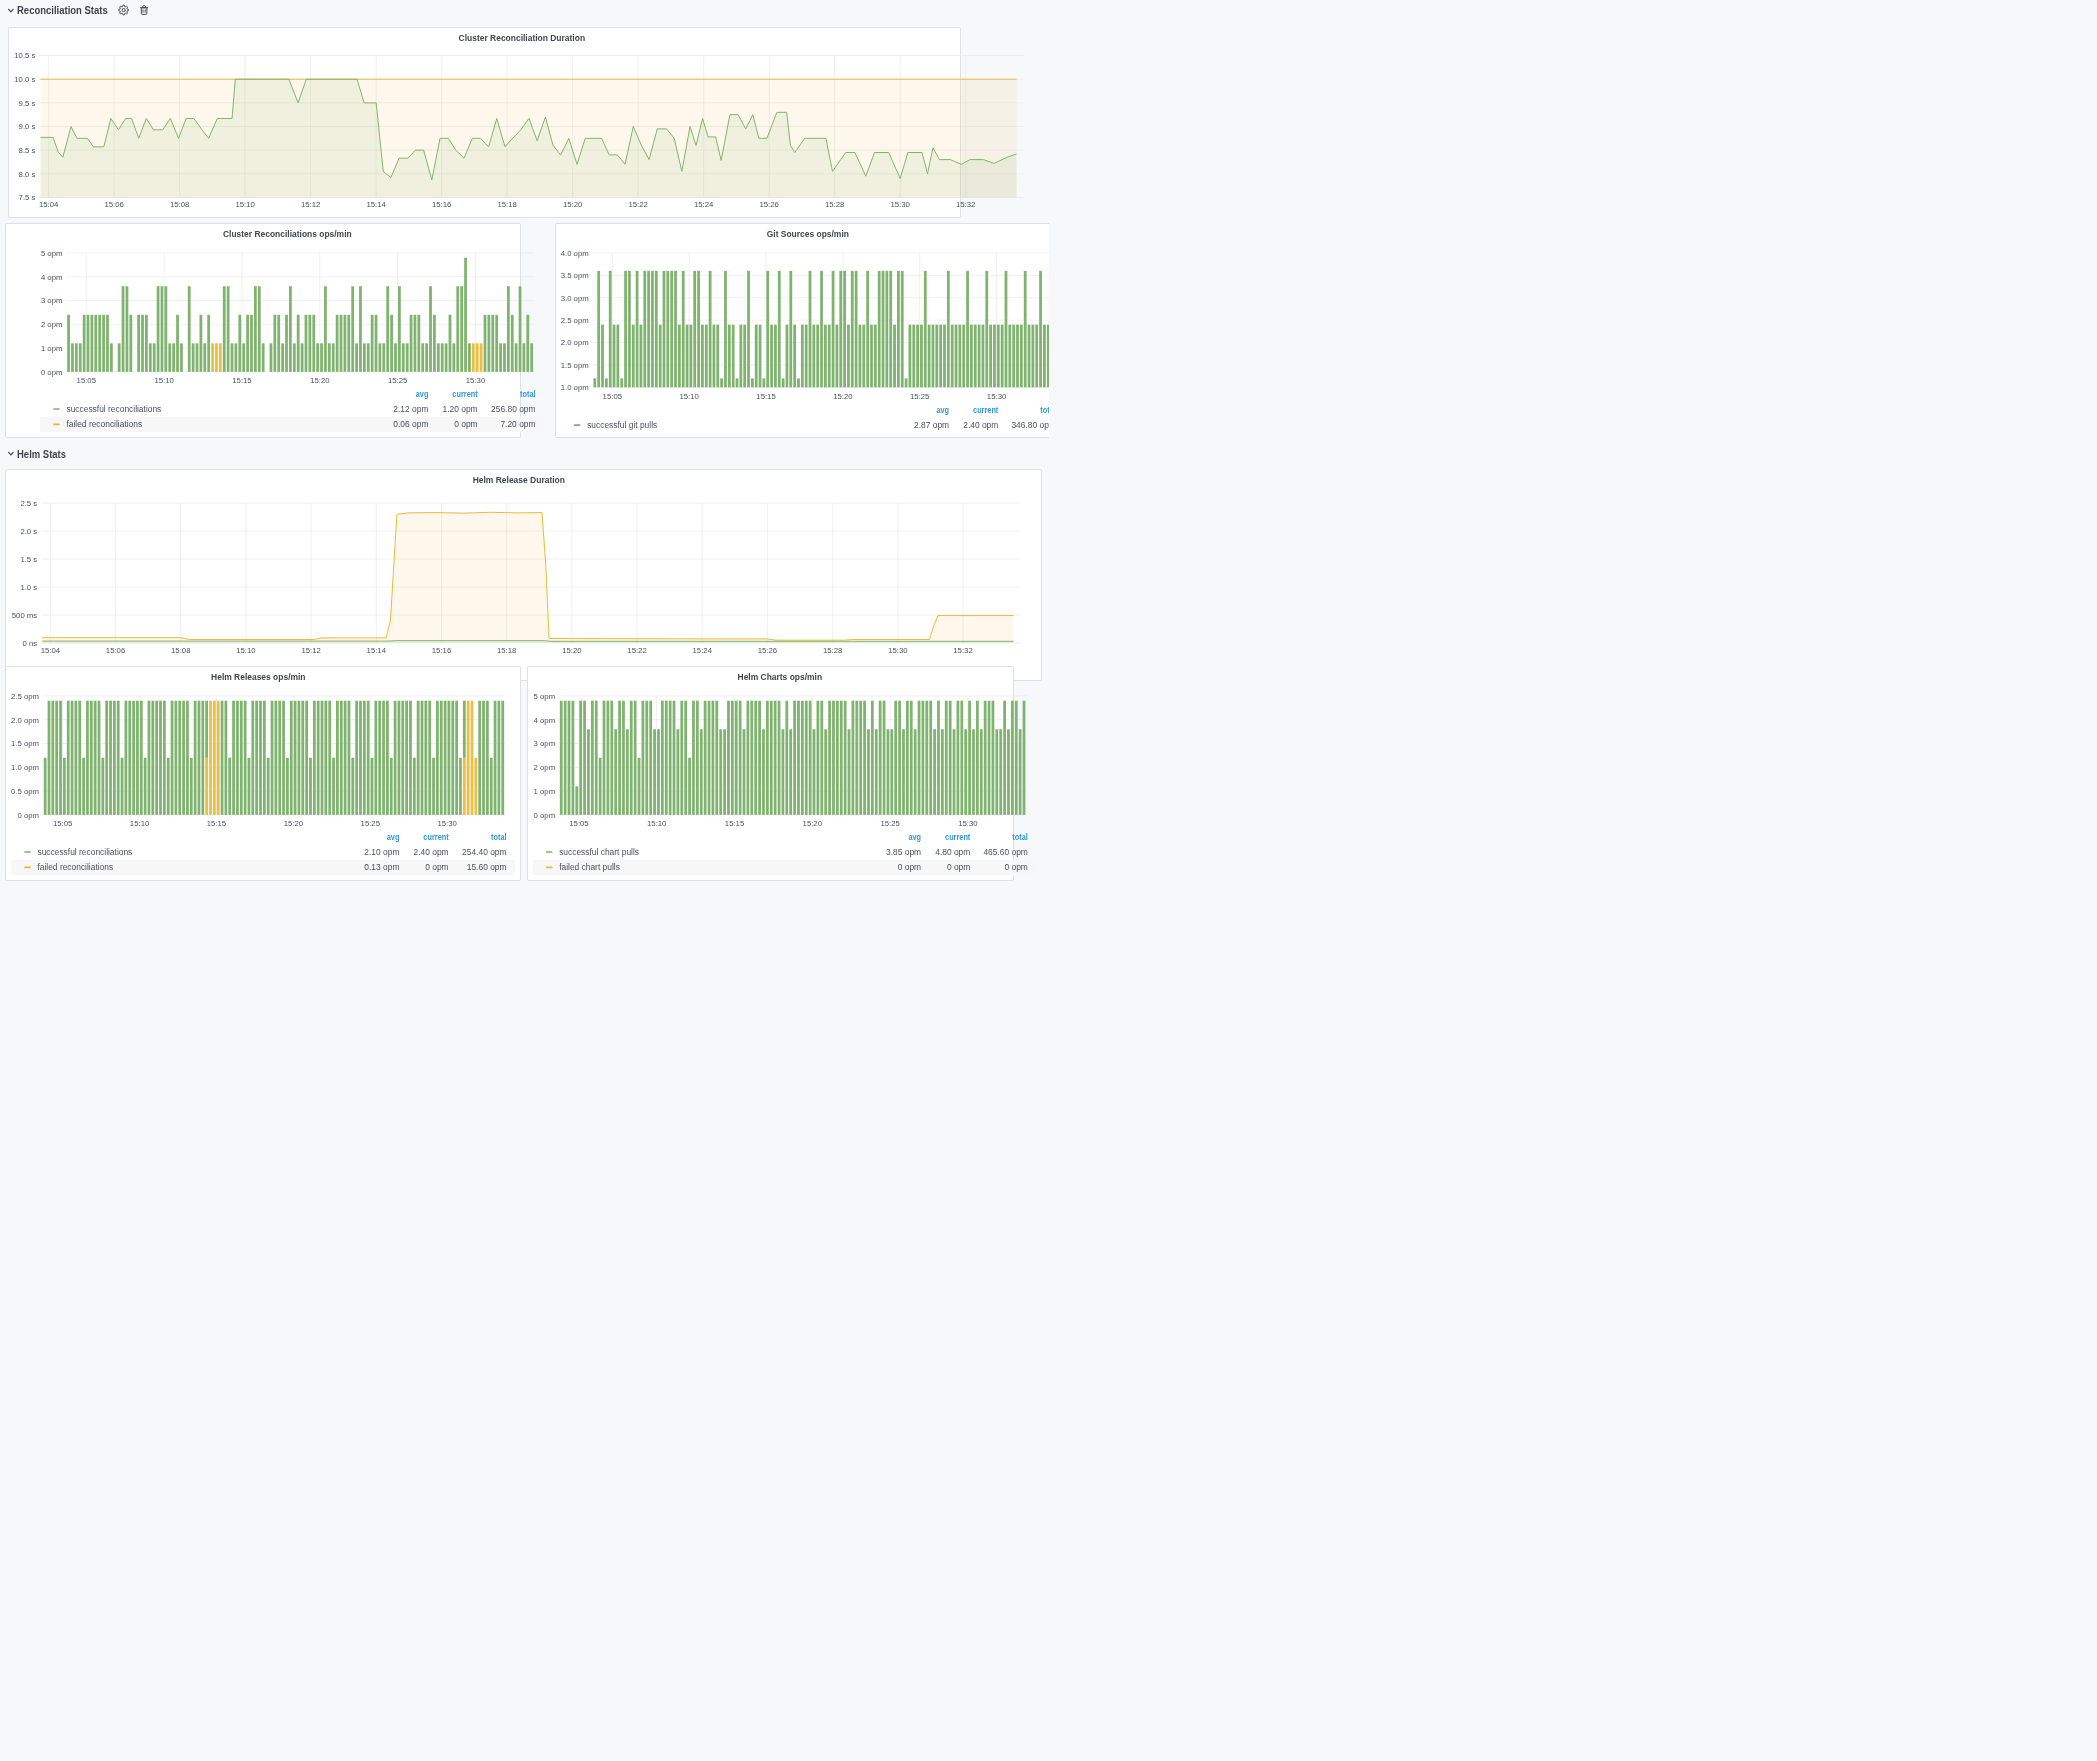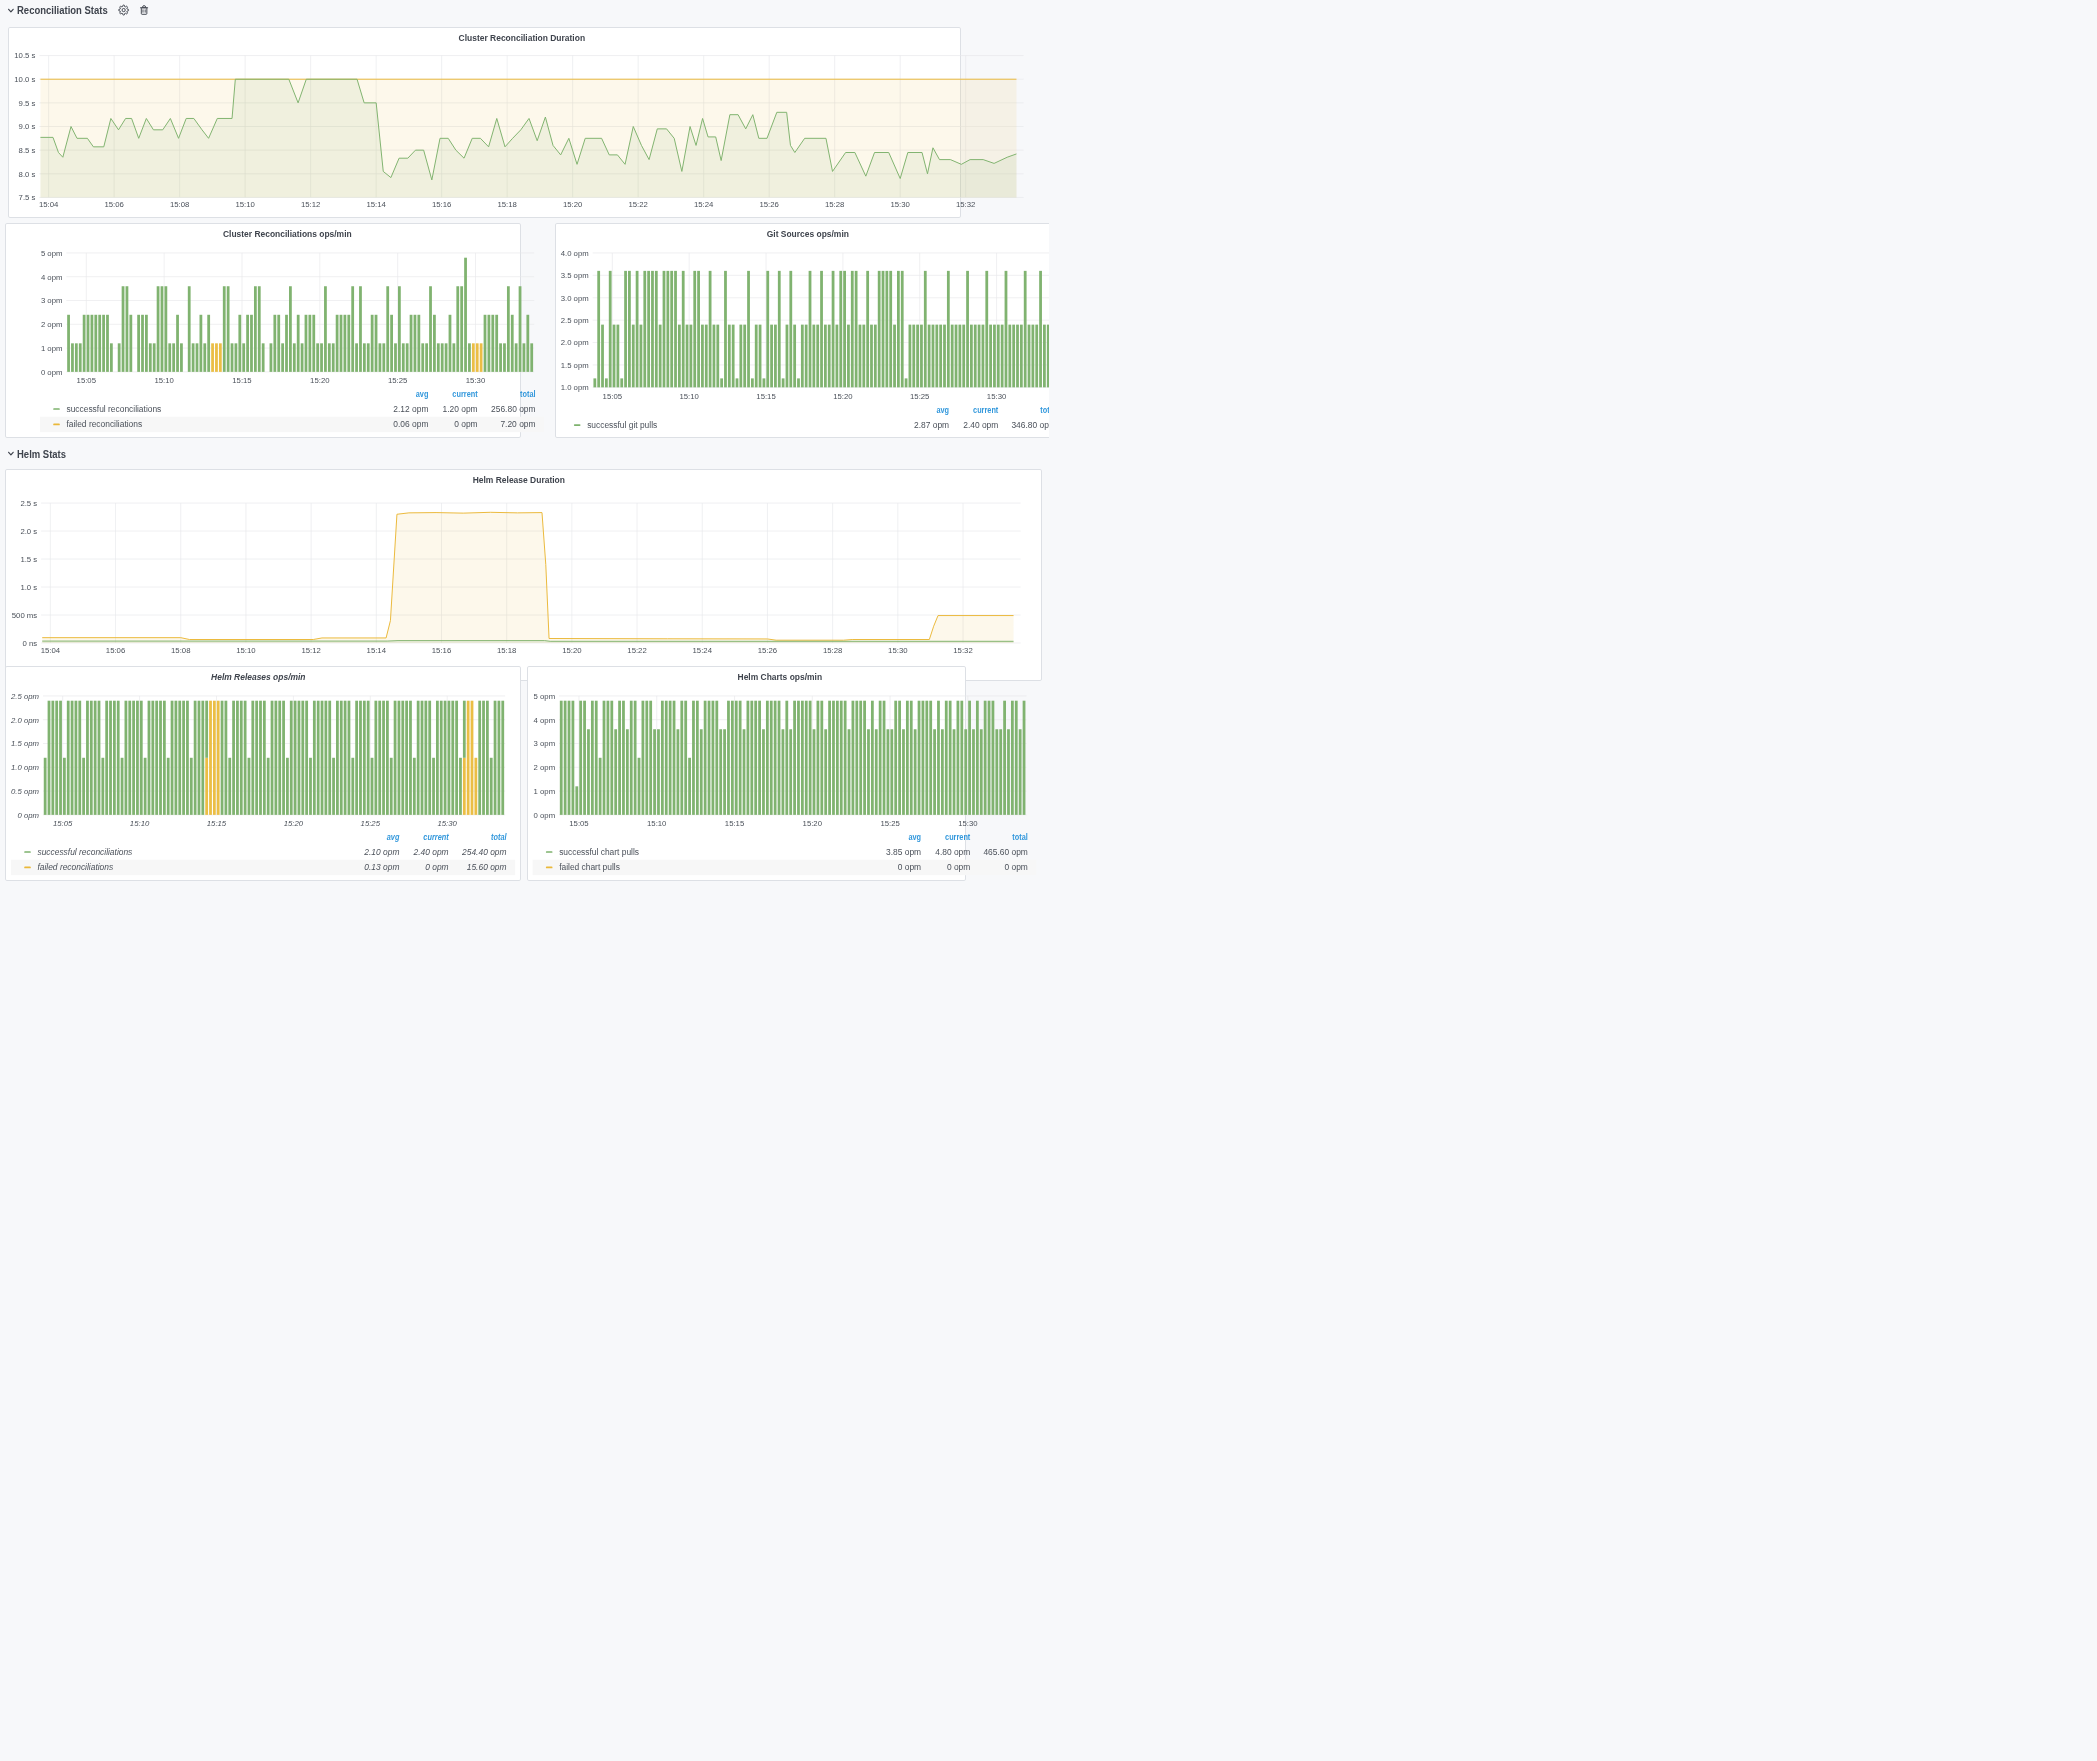--- a/index.html
+++ b/index.html
@@ -425,21 +425,21 @@
         <text x="1274.66" y="281.40" font-size="12" fill="#4b515a" text-anchor="middle">15:28</text>
         <line x1="1375.18" y1="50.75" x2="1375.18" y2="266.50" stroke="#e7e8eb" stroke-width="1"></line>
         <text x="1375.18" y="281.40" font-size="12" fill="#4b515a" text-anchor="middle">15:30</text>
         <line x1="1475.71" y1="50.75" x2="1475.71" y2="266.50" stroke="#e7e8eb" stroke-width="1"></line>
         <text x="1475.71" y="281.40" font-size="12" fill="#4b515a" text-anchor="middle">15:32</text>
         <polygon points="55.83,266.50 55.83,258.30 269.44,258.30 282.84,261.15 473.83,261.15 487.23,258.73 586.08,258.73 592.78,231.98 602.84,68.01 621.26,65.85 663.15,65.42 705.03,66.28 746.92,64.99 788.80,65.85 826.50,65.42 832.36,145.68 837.39,259.60 1020.00,260.03 1174.14,260.29 1187.54,262.19 1291.41,262.19 1304.82,261.15 1423.77,261.15 1430.47,240.61 1437.17,224.21 1553.61,224.21 1553.61,266.50" fill="#eab839" fill-opacity="0.1"></polygon>
         <polygon points="55.83,266.50 55.83,263.57 587.76,263.57 604.51,262.88 830.69,262.88 839.06,263.91 1553.61,263.91 1553.61,266.50" fill="#7eb26d" fill-opacity="0.1"></polygon>
         <polyline points="55.83,258.30 269.44,258.30 282.84,261.15 473.83,261.15 487.23,258.73 586.08,258.73 592.78,231.98 602.84,68.01 621.26,65.85 663.15,65.42 705.03,66.28 746.92,64.99 788.80,65.85 826.50,65.42 832.36,145.68 837.39,259.60 1020.00,260.03 1174.14,260.29 1187.54,262.19 1291.41,262.19 1304.82,261.15 1423.77,261.15 1430.47,240.61 1437.17,224.21 1553.61,224.21" fill="none" stroke="#eab839" stroke-width="1.5" stroke-linejoin="round"></polyline>
         <polyline points="55.83,263.57 587.76,263.57 604.51,262.88 830.69,262.88 839.06,263.91 1553.61,263.91" fill="none" stroke="#7eb26d" stroke-width="1.5" stroke-linejoin="round"></polyline>
       </svg></div>
-    <div class="panel" style="left:5.2px;top:666px;width:516px;height:215px;font-style:italic;"><svg width="515" height="213" viewBox="0 0 793.3 329" font-family="Liberation Sans,sans-serif">
+    <div class="panel" style="left:5.2px;top:666px;width:516px;height:215px;"><svg width="515" height="213" viewBox="0 0 793.3 329" font-family="Liberation Sans,sans-serif">
         <text x="388.65" y="19.50" font-size="15" fill="#3f444d" text-anchor="middle" font-weight="bold" textLength="145.8" lengthAdjust="spacingAndGlyphs">Helm Releases ops/min</text>
         <line x1="56.0" y1="44.70" x2="769.9" y2="44.70" stroke="#e7e8eb" stroke-width="1"></line>
         <text x="49.95" y="49.10" font-size="12" fill="#4b515a" text-anchor="end">2.5 opm</text>
         <line x1="56.0" y1="81.44" x2="769.9" y2="81.44" stroke="#e7e8eb" stroke-width="1"></line>
         <text x="49.95" y="85.84" font-size="12" fill="#4b515a" text-anchor="end">2.0 opm</text>
         <line x1="56.0" y1="118.18" x2="769.9" y2="118.18" stroke="#e7e8eb" stroke-width="1"></line>
         <text x="49.95" y="122.58" font-size="12" fill="#4b515a" text-anchor="end">1.5 opm</text>
         <line x1="56.0" y1="154.92" x2="769.9" y2="154.92" stroke="#e7e8eb" stroke-width="1"></line>
         <text x="49.95" y="159.32" font-size="12" fill="#4b515a" text-anchor="end">1.0 opm</text>
         <line x1="56.0" y1="191.66" x2="769.9" y2="191.66" stroke="#e7e8eb" stroke-width="1"></line>
@@ -588,21 +588,21 @@
         <text x="606.60" y="290.40" font-size="13" fill="#4b515a" text-anchor="end">2.10 opm</text>
         <text x="682.60" y="290.40" font-size="13" fill="#4b515a" text-anchor="end">2.40 opm</text>
         <text x="772.00" y="290.40" font-size="13" fill="#4b515a" text-anchor="end">254.40 opm</text>
         <rect x="6.6" y="297.60" width="778.80" height="24" fill="#f7f7f7"></rect>
         <rect x="27" y="308.30" width="10.3" height="2.6" rx="1.3" fill="#eab839"></rect>
         <text x="47.50" y="314.30" font-size="13" fill="#4b515a" text-anchor="start">failed reconciliations</text>
         <text x="606.60" y="314.30" font-size="13" fill="#4b515a" text-anchor="end">0.13 opm</text>
         <text x="682.60" y="314.30" font-size="13" fill="#4b515a" text-anchor="end">0 opm</text>
         <text x="772.00" y="314.30" font-size="13" fill="#4b515a" text-anchor="end">15.60 opm</text>
       </svg></div>
-    <div class="panel" style="left:527px;top:666px;width:439px;height:215px;"><svg width="514" height="213" viewBox="0 0 792.75 329" font-family="Liberation Sans,sans-serif">
+    <div class="panel" style="left:527px;top:666px;width:487px;height:215px;"><svg width="514" height="213" viewBox="0 0 792.75 329" font-family="Liberation Sans,sans-serif">
         <text x="388.38" y="19.50" font-size="15" fill="#3f444d" text-anchor="middle" font-weight="bold" textLength="130.5" lengthAdjust="spacingAndGlyphs">Helm Charts ops/min</text>
         <line x1="47.3" y1="44.70" x2="769.4" y2="44.70" stroke="#e7e8eb" stroke-width="1"></line>
         <text x="41.30" y="49.10" font-size="12" fill="#4b515a" text-anchor="end">5 opm</text>
         <line x1="47.3" y1="81.44" x2="769.4" y2="81.44" stroke="#e7e8eb" stroke-width="1"></line>
         <text x="41.30" y="85.84" font-size="12" fill="#4b515a" text-anchor="end">4 opm</text>
         <line x1="47.3" y1="118.18" x2="769.4" y2="118.18" stroke="#e7e8eb" stroke-width="1"></line>
         <text x="41.30" y="122.58" font-size="12" fill="#4b515a" text-anchor="end">3 opm</text>
         <line x1="47.3" y1="154.92" x2="769.4" y2="154.92" stroke="#e7e8eb" stroke-width="1"></line>
         <text x="41.30" y="159.32" font-size="12" fill="#4b515a" text-anchor="end">2 opm</text>
         <line x1="47.3" y1="191.66" x2="769.4" y2="191.66" stroke="#e7e8eb" stroke-width="1"></line>

